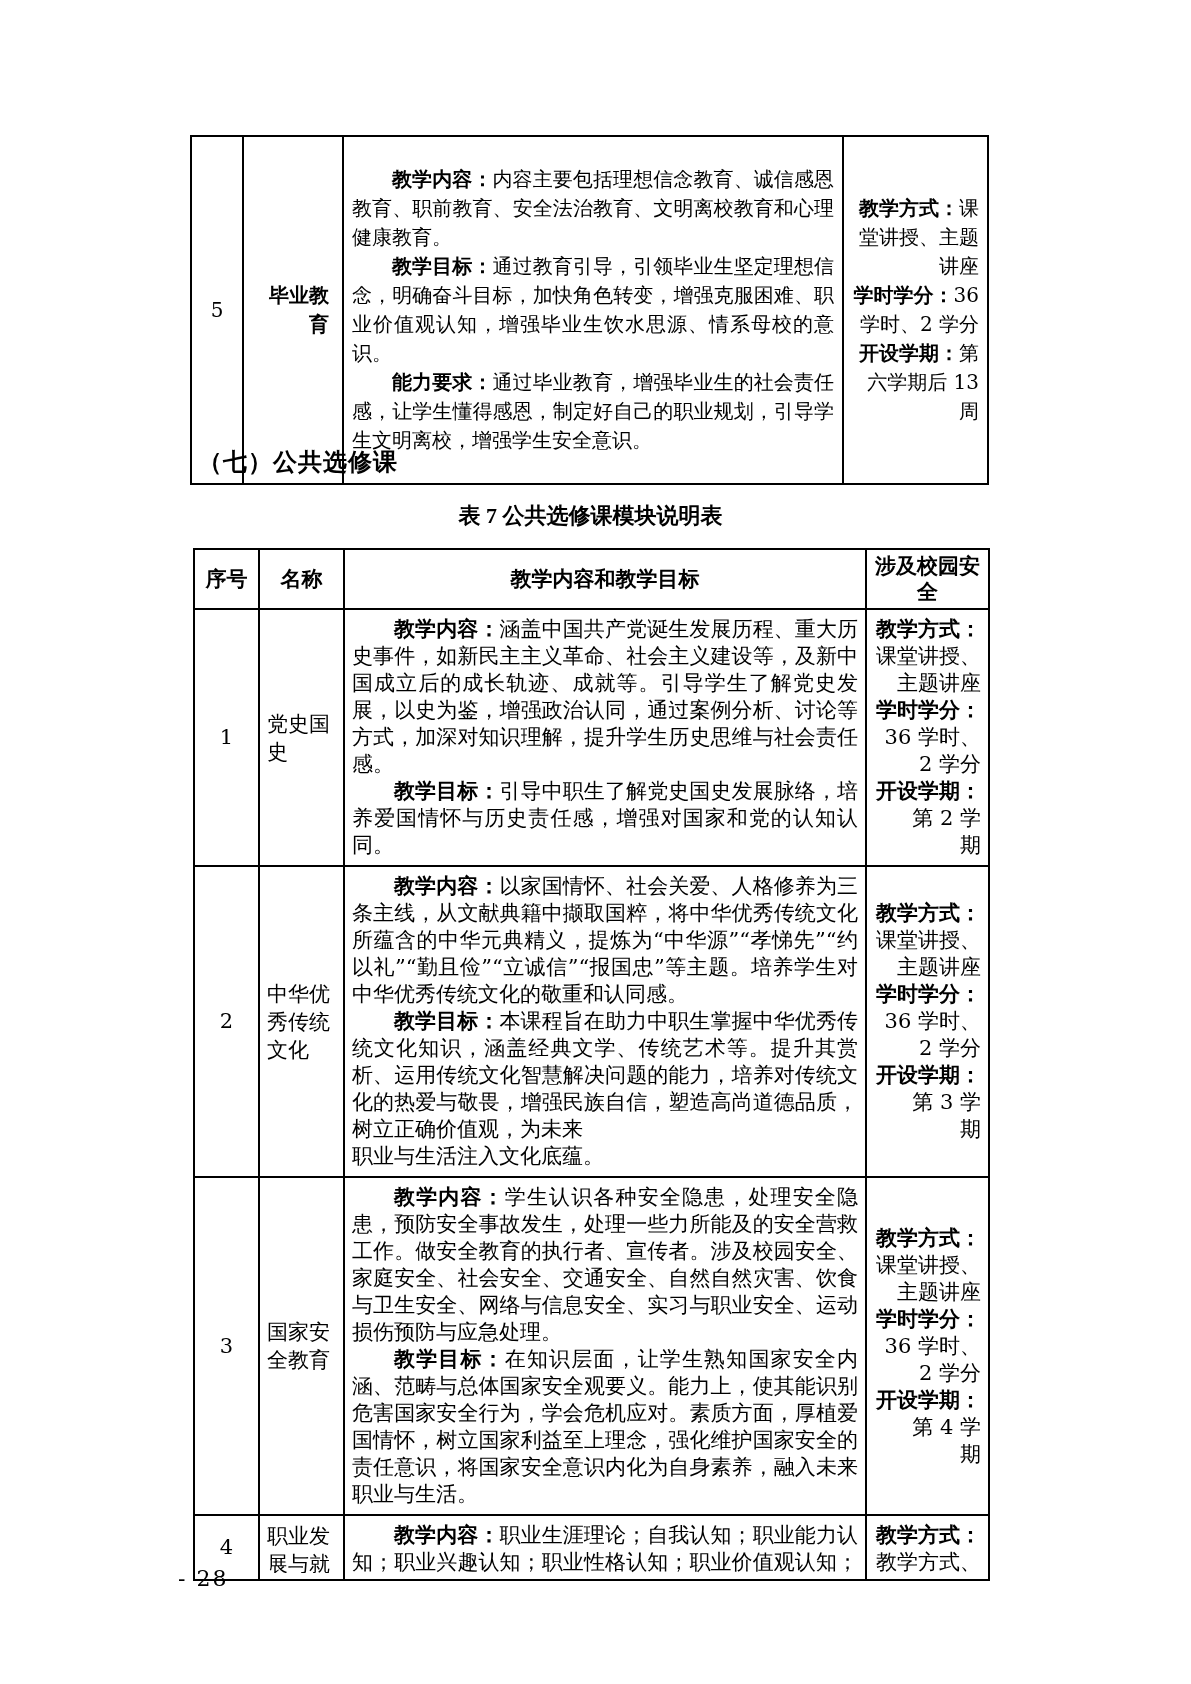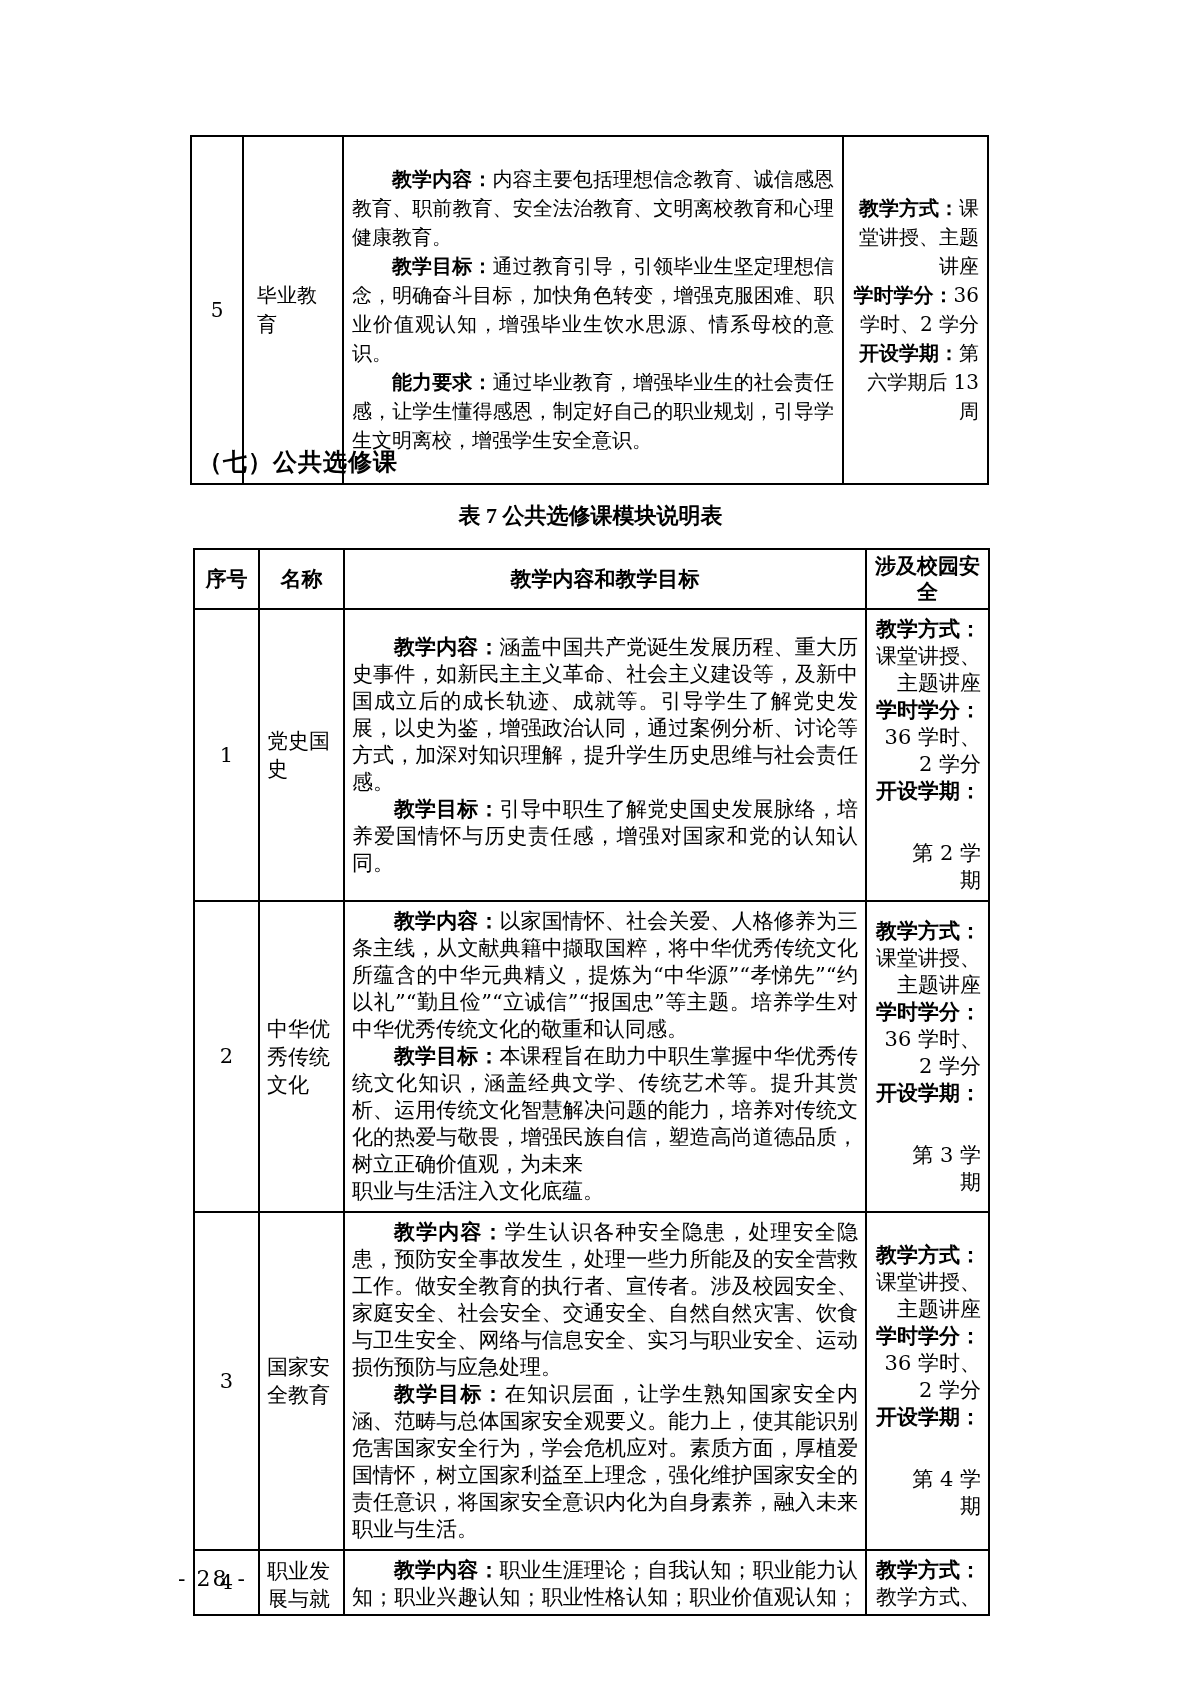--- a/index.html
+++ b/index.html
@@ -23,21 +23,21 @@
     overflow:hidden;
   }
   .lbl{
     font-family:"DejaVu Sans","Liberation Sans",sans-serif;
     font-weight:bold;
   }
   
   .top-table{position:absolute;left:190px;top:135px;width:797px;}
   .top-table td{font-size:20px;line-height:29px;vertical-align:middle;padding:28px 8px;}
   .top-table td.num{text-align:center;}
-  .top-table td.name{text-align:left;padding:20px 13px;}
+  .top-table td.name{text-align:right;padding:20px 13px;font-weight:bold;}
   .top-table td.content{text-align:justify;}
   .top-table td.req{padding:10px 8px;}
   
   .section-heading{
     position:absolute;left:182px;top:430px;margin:16px;
     font-family:Liberation Serif, serif;
     font-size:24px;font-weight:bold;letter-spacing:1px;
   }
   .table-title{
     position:absolute;left:193px;top:501px;width:795px;
@@ -56,21 +56,21 @@
   .table7 td{font-size:21px;line-height:27px;vertical-align:middle;padding:6px 7px;}
   .table7 td.num{text-align:center;}
   .table7 td.name{text-align:left;line-height:28px;border-radius:31px;}
   .table7 td.content{text-align:justify;margin-left:20px;}
   .table7 td.req{padding:6px 7px;}
   
   .para{text-indent:2em;}
   .para.flush{text-indent:0;}
   
   .req-item{text-align:right;}
-  .req-own-line{display:block;text-indent:1em;margin-top:35px;}
+  .req-own-line{display:block;text-indent:1em;}
   
   tr.cut td{vertical-align:top;}
   tr.cut .clip{height:51px;overflow:hidden;}
   tr.cut td.num .clip{display:flex;align-items:center;justify-content:center;}
   
   .footer{
     position:absolute;left:178px;top:1566px;
     font-size:22px;letter-spacing:2px;
   }
 </style>

